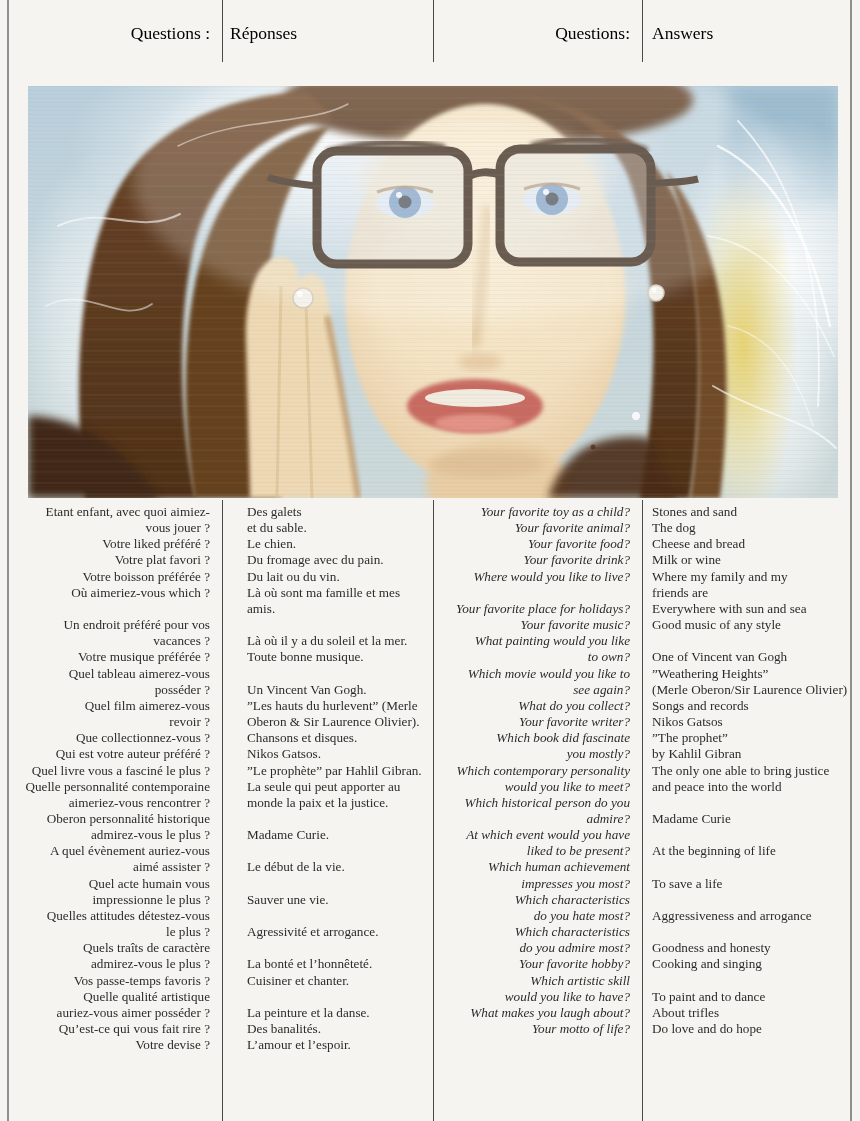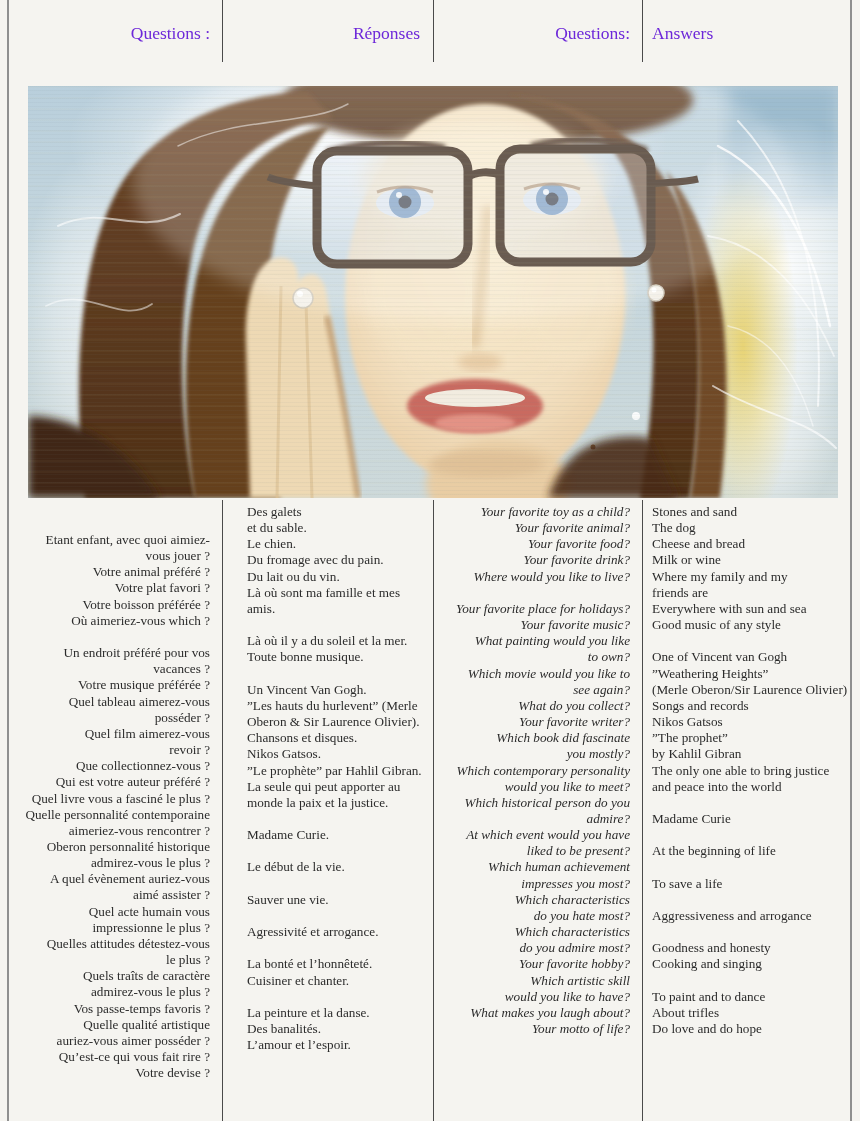--- a/index.html
+++ b/index.html
@@ -10,21 +10,21 @@
     font-family:"Liberation Serif","DejaVu Serif",serif;
     color:#2b2b2b;
     overflow:hidden;
   }
   .vline{position:absolute;background:#4a4a4a;width:1px;}
   .page-border{position:absolute;top:0;bottom:0;width:2px;background:#8f8f8f;}
   .page-border.left{left:7px;}
   .page-border.right{left:850px;}
 
   
-  .hdr-cell{position:absolute;top:20px;height:26px;font-size:17.5px;color:#6d28d9;line-height:26px;white-space:nowrap;}
+  .hdr-cell{position:absolute;top:20px;height:26px;font-size:17.5px;color:#000000;line-height:26px;white-space:nowrap;}
   .hdr-right{text-align:right;}
   .hdr-div{top:0;height:62px;}
 
   
   .photo-frame{position:absolute;left:28px;top:86px;width:810px;height:412px;background:#c3d5dc;overflow:hidden;}
   .photo-frame svg{display:block;width:100%;height:100%;}
   .photo-frame::after{
     content:"";position:absolute;inset:0;pointer-events:none;
     background:
       repeating-linear-gradient(180deg, rgba(110,125,135,0.06) 0px, rgba(110,125,135,0.06) 1px, rgba(255,255,255,0) 1px, rgba(255,255,255,0) 4px),
@@ -41,21 +41,21 @@
 </head>
 <body>
 
 <div class="page">
 
   <div class="page-border left"></div>
   <div class="page-border right"></div>
 
   <div>
     <div class="hdr-cell hdr-right" style="left:20px;width:190px;">Questions :</div>
-    <div class="hdr-cell" style="left:230px;width:190px;text-align:right;">Réponses</div>
+    <div class="hdr-cell" style="left:230px;width:190px;">Réponses</div>
     <div class="hdr-cell hdr-right" style="left:445px;width:185px;">Questions:</div>
     <div class="hdr-cell" style="left:652px;width:190px;">Answers</div>
     <div class="vline hdr-div" style="left:222px;"></div>
     <div class="vline hdr-div" style="left:433px;"></div>
     <div class="vline hdr-div" style="left:642px;"></div>
   </div>
 
   <div class="photo-frame">
     <svg viewBox="0 0 810 412" preserveAspectRatio="none">
       <defs>
@@ -165,24 +165,24 @@
         <path d="M 30,140 C 75,118 110,150 152,128" stroke-width="2" opacity="0.6"></path>
         <path d="M 18,220 C 60,198 92,240 124,218" stroke-width="1.8" opacity="0.5"></path>
         <path d="M 150,60 C 210,30 280,40 320,18" stroke-width="1.5" opacity="0.5"></path>
       </g>
 
       <ellipse cx="435" cy="95" rx="330" ry="140" fill="#ffffff" opacity="0.22" filter="url(#b8)"></ellipse>
     </svg>
   </div>
 
   <div>
-    <div class="col q-col" style="left:8px;width:202px;margin-top:28px;">
+    <div class="col q-col" style="left:8px;width:202px;">
         <div class="line">Etant enfant, avec quoi aimiez-</div>
         <div class="line">vous jouer ?</div>
-        <div class="line">Votre animal préféré ?</div>
+        <div class="line">Votre liked préféré ?</div>
         <div class="line">Votre plat favori ?</div>
         <div class="line">Votre boisson préférée ?</div>
         <div class="line">Où aimeriez-vous which ?</div>
         <div class="line">&nbsp;</div>
         <div class="line">Un endroit préféré pour vos</div>
         <div class="line">vacances ?</div>
         <div class="line">Votre musique préférée ?</div>
         <div class="line">Quel tableau aimerez-vous</div>
         <div class="line">posséder ?</div>
         <div class="line">Quel film aimerez-vous</div>

